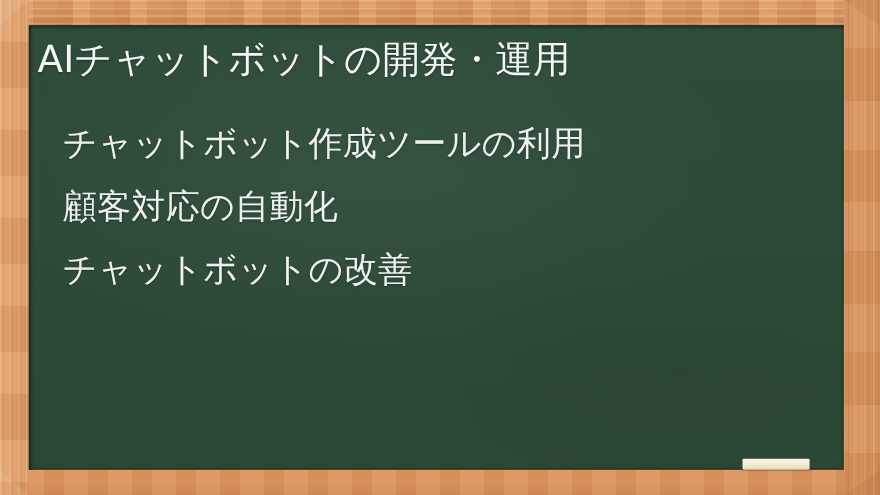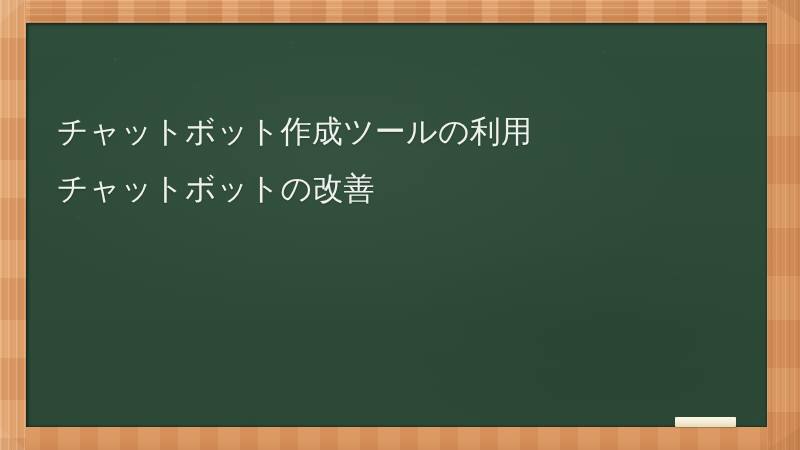--- a/index.html
+++ b/index.html
@@ -220,23 +220,25 @@
     <div class="mitre mitre-tr"></div>
     <div class="mitre mitre-bl"></div>
     <div class="mitre mitre-br"></div>
   </div>
 
   <div class="board">
     <div class="board-dust"></div>
 
     <div class="content">
 
+      <div class="title">AIチャットボットの開発・運用</div>
 
       <div class="bullets">
         <div class="bullet">チャットボット作成ツールの利用</div>
+        <div class="bullet">顧客対応の自動化</div>
         <div class="bullet">チャットボットの改善</div>
       </div>
 
     </div>
   </div>
 
   <div class="chalk"></div>
 
 </div>
 

